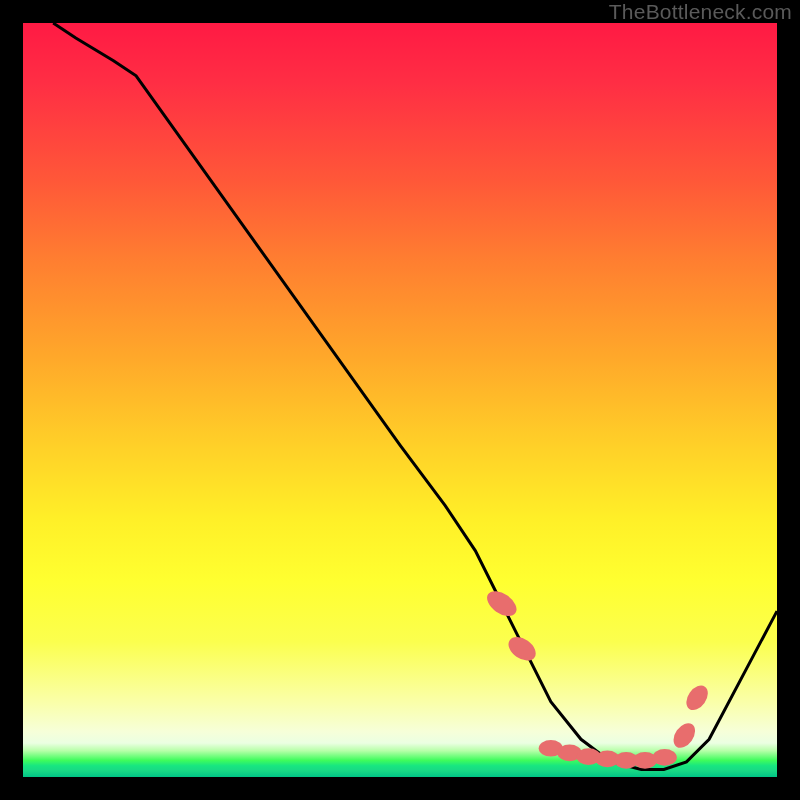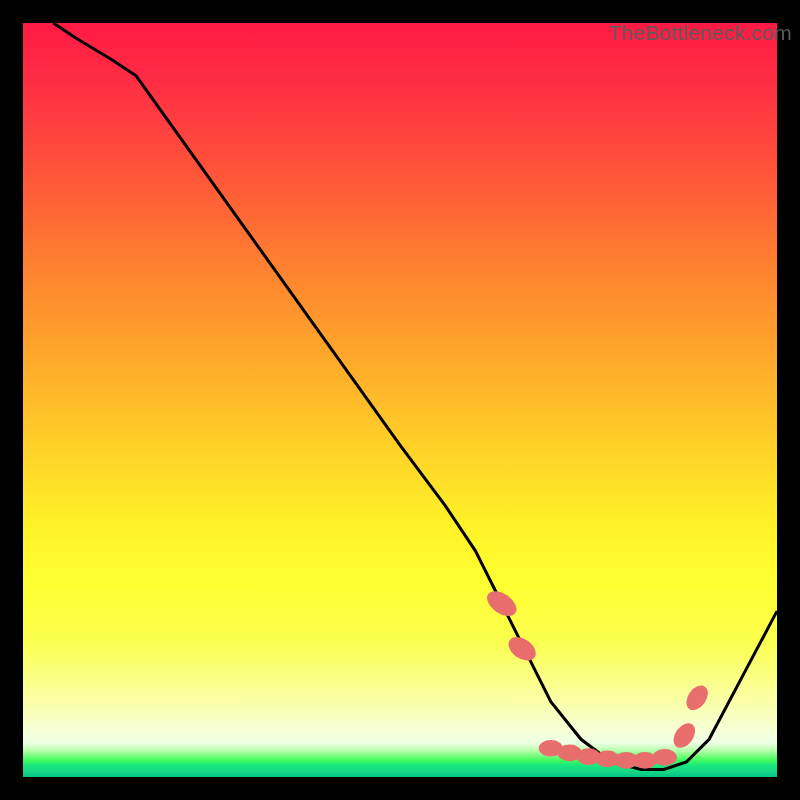--- a/index.html
+++ b/index.html
@@ -26,21 +26,21 @@
       #ebffe2 95.5%,
       #b8ffaa 96.5%,
       #3efc5c 97.8%,
       #18e680 98.5%,
       #18d885 99.2%,
       #00c486 100%
     );
   }
   .watermark {
     position: absolute;
-    top: 21px;
+    top: 0;
     right: 8px;
     color: #5a5a5a;
     font-size: 21px;
     font-weight: normal;
     letter-spacing: 0.2px;
   }
   .curve-svg {
     position: absolute;
     left: 23px;
     top: 23px;

